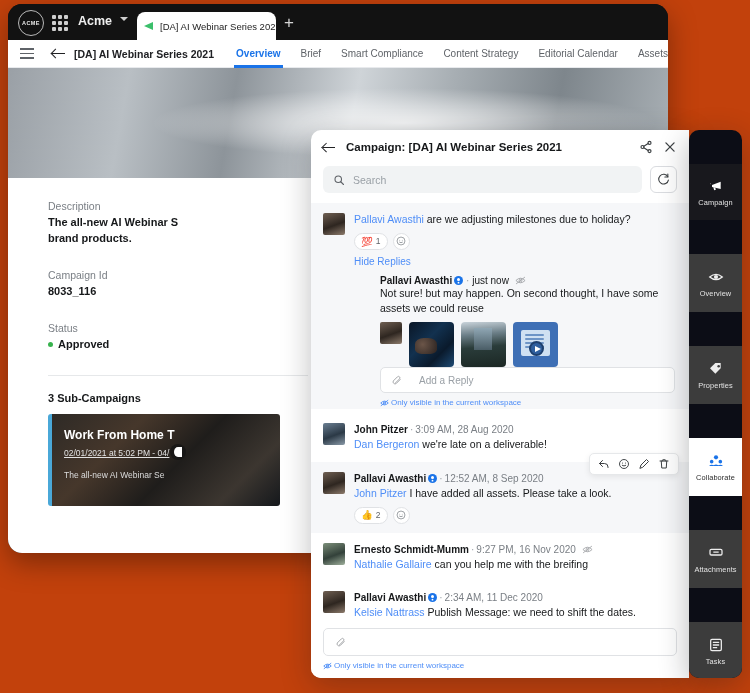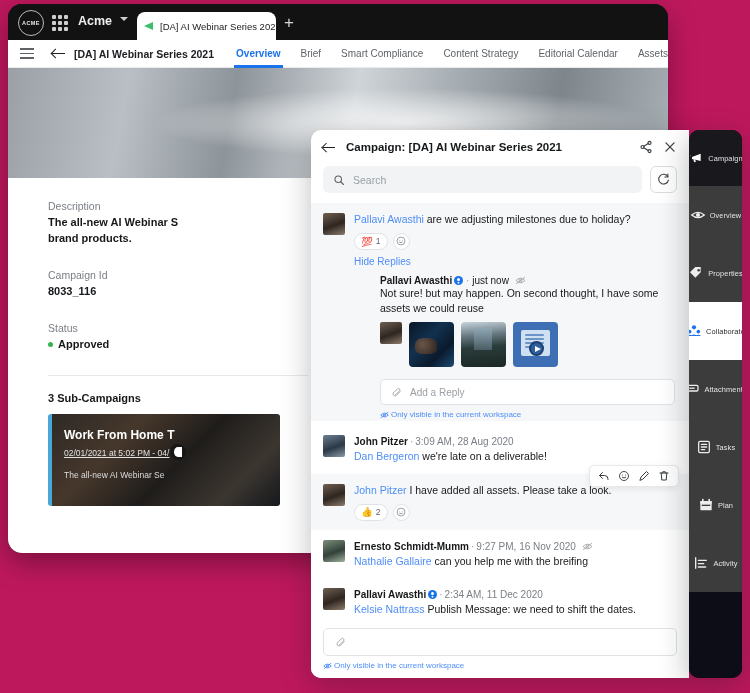--- a/index.html
+++ b/index.html
@@ -2,21 +2,21 @@
 <html><head>
 <meta charset="utf-8">
 <style>
   * { box-sizing: border-box; margin: 0; padding: 0; }
   html, body {
     width: 750px; height: 693px;
     background: #ffffff;
     font-family: "Liberation Sans", sans-serif;
     overflow: hidden;
   }
-  #root { position: relative; width: 750px; height: 693px; background:#be185d;padding-left:7px; }
+  #root { position: relative; width: 750px; height: 693px; background:#c2410c;padding-left:7px; }
 
   
   .browser {
     position: absolute; left: 8px; top: 4px; width: 660px; height: 549px;
     background: #121212;
     border-radius: 14px;
     box-shadow: 0 10px 28px rgba(0,0,0,0.35);
     overflow: hidden;
   }
   .chrome-bar {
@@ -161,21 +161,21 @@
   .th2:after{content:"";position:absolute;left:13px;top:6px;width:18px;height:22px;
     background:linear-gradient(180deg,#8fa6b3,#4a5d66);}
   .th3 { background:#3e6fb5; }
   .th3 .doc{position:absolute;left:8px;top:8px;width:29px;height:26px;background:#cfe0f2;border-radius:2px;}
   .th3 .doc i{position:absolute;left:4px;background:#6d94c6;height:1.6px;width:19px;border-radius:1px;}
   .th3 .mag{position:absolute;left:16px;top:19px;width:15px;height:15px;border:2.2px solid #1d3f6e;border-radius:50%;
     background:#2e5e9e;}
   .th3 .mag:after{content:"";position:absolute;left:4.2px;top:3px;width:0;height:0;
     border-top:3.5px solid transparent;border-bottom:3.5px solid transparent;border-left:6px solid #fff;}
   .reply-box { height:26px; border:1px solid #e0e2e5; border-radius:5px; background:#fff;
-    display:flex; align-items:center; padding:0 10px; gap:8px; margin-top:12px;}
+    display:flex; align-items:center; padding:0 10px; gap:17px; margin-top:0;}
   .clip { width:11px;height:11px; flex:0 0 11px; opacity:.6;}
   .clip svg{width:11px;height:11px;display:block;}
   .reply-box input { border:0;background:transparent;outline:none;font-size:10px;color:#5f6368;
     font-family:"Liberation Sans", sans-serif; width:100%;}
   .reply-box input::placeholder{color:#9aa0a6;}
   .only-visible { font-size:8px; color:#4f8ef7; margin-top:5px; display:flex; align-items:center; gap:2px;}
   .only-visible svg{width:9px;height:8px;}
 
   .hover-tools { position:absolute; right:10px; top:-9px; height:22px; background:#fff;
     border:1px solid #e6e8ea; border-radius:5px; box-shadow:0 2px 6px rgba(0,0,0,.08);
@@ -186,22 +186,22 @@
   .msg-box { height:28px; border:1px solid #e0e2e5; border-radius:5px; display:flex; align-items:center;
     padding:0 11px; gap:9px; background:#fff;}
   .msg-box input { border:0;background:transparent;outline:none;font-size:10.5px;color:#5f6368;
     font-family:"Liberation Sans", sans-serif; width:100%;}
   .msg-box input::placeholder{color:#9aa0a6;}
 
   
   .rail { position:absolute; left:689px; top:130px; width:53px; height:548px;
     background:#0c0d16; border-radius:10px 10px 10px 10px; overflow:hidden;
     box-shadow:0 8px 30px rgba(20,22,26,0.3); }
-  .rail-item { height:58px; display:flex; flex-direction:row; align-items:center; justify-content:center;
-    gap:4px; color:#e3e3e3; background:#3c3c3c; }
+  .rail-item { height:58px; display:flex; flex-direction:column; align-items:center; justify-content:center;
+    gap:4px; color:#e3e3e3; background:#3c3c3c;margin-top:34px; }
   .rail-item.first { background:#18181d; height:56px; }
   .rail-item.active { background:#ffffff; color:#2b2b2b; }
   .rail-label { font-size:7.4px; letter-spacing:.1px; }
   .rail-ico { width:16px;height:16px; display:block; }
   .rail-ico svg{width:16px;height:16px;display:block;}
   .rail-fill { height:145px; background:#0c0d16; }
 </style>
 </head>
 <body>
 
@@ -423,20 +423,23 @@
             <path d="M4 20 L6 14 L17 3 L21 7 L10 18 Z"></path>
           </svg>
           <svg viewBox="0 0 24 24" fill="none" stroke="#3c4043" stroke-width="2" stroke-linecap="round">
             <path d="M4 6 h16"></path>
               <path d="M6.5 6 l1 14 h9 l1 -14"></path>
               <path d="M9.5 6 V3.5 h5 V6"></path>
           </svg>
         </div>
         <div class="avatar av1"></div>
         <div class="c-body">
+          <div class="c-meta">
+            <b>Pallavi Awasthi</b><span class="badge-verified"></span><span class="sep">·</span><span class="time">12:52 AM, 8 Sep 2020</span>
+          </div>
           <div class="c-text">
             <span class="mention">John Pitzer</span><span> I have added all assets. Please take a look.</span>
           </div>
           <div class="reactions">
             <div class="reaction">
               <span class="emo">👍</span>
               <span>2</span>
             </div>
             <div class="reaction circle">
               <svg viewBox="0 0 24 24" width="10" height="10" fill="none" stroke="#8a8f94" stroke-width="2">

